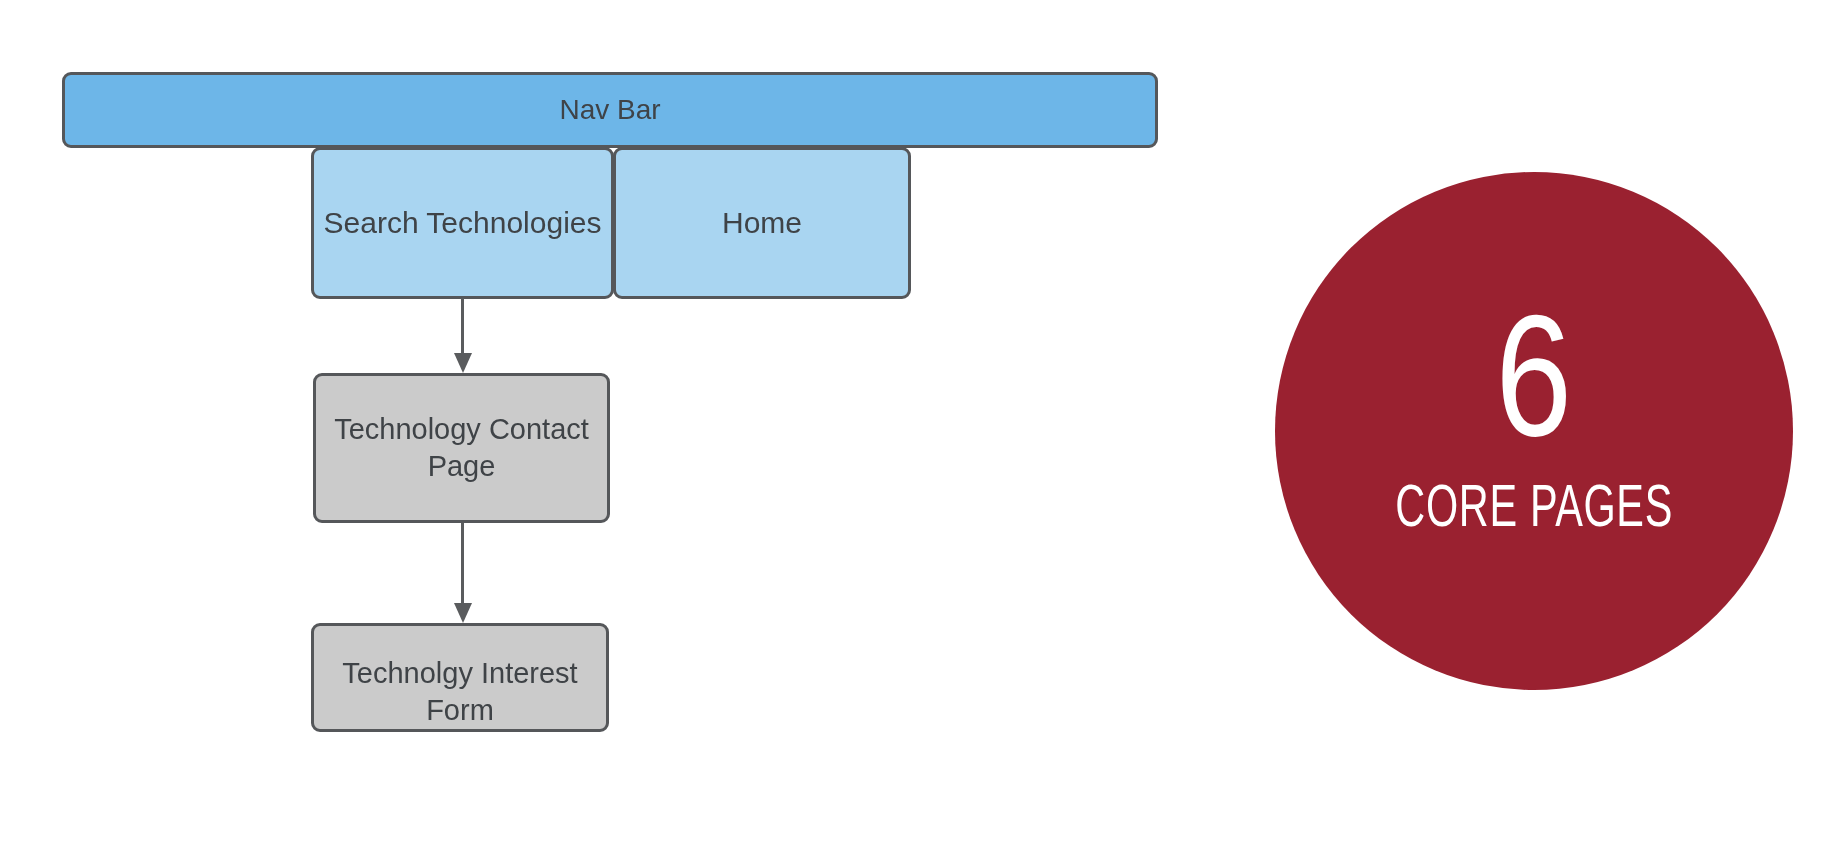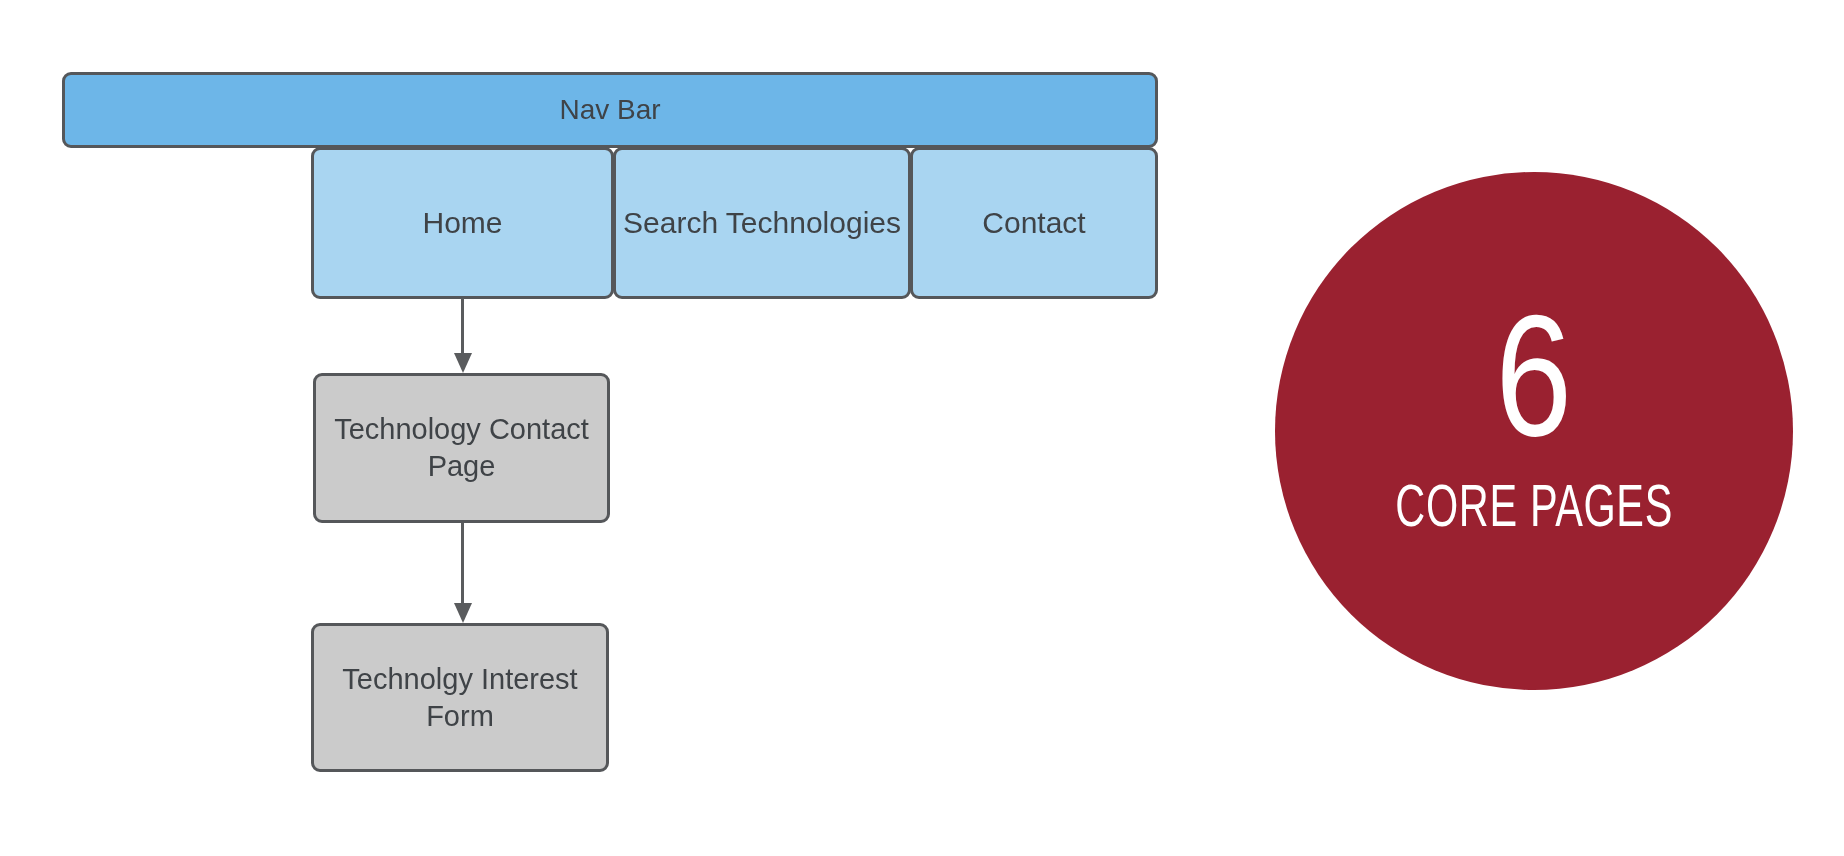--- a/index.html
+++ b/index.html
@@ -34,21 +34,21 @@
   .nav-item:nth-of-type(1){left:62px;width:250px;}
   .nav-item:nth-of-type(2){left:311px;width:303px;}
   .nav-item:nth-of-type(3){left:613px;width:298px;}
   .nav-item:nth-of-type(4){left:910px;width:248px;}
   .page-box{
     background:var(--page-box-fill,#cbcbcb);
     font-size:29px;line-height:37px;
     padding:0 14px;
   }
   .page-box.detail{left:313px;top:373px;width:297px;height:150px;}
-  .page-box.form{left:311px;top:623px;width:298px;height:149px;}
+  .page-box.form{left:311px;top:623px;width:298px;height:109px;align-items:flex-end;}
   
   .arrow-line{
     position:absolute;width:3px;
     background:var(--arrow,#5a5c5e);
     left:461px;
   }
   .arrow-line.a1{top:298px;height:56px;}
   .arrow-line.a2{top:523px;height:80px;}
   .arrow-head{
     position:absolute;width:0;height:0;
@@ -89,27 +89,24 @@
 </head>
 <body>
 
 <div class="stage">
 
   <div class="shape navbar-box">
     <span>Nav Bar</span>
   </div>
 
   <div class="shape nav-item">
-    <span>Home</span>
-  </div>
-  <div class="shape nav-item">
     <span>Search Technologies</span>
   </div>
   <div class="shape nav-item">
-    <span>Contact</span>
+    <span>Home</span>
   </div>
 
   <div class="arrow-line a1"></div>
   <div class="arrow-head a1"></div>
 
   <div class="shape page-box detail">
     <span>Technology Contact Page</span>
   </div>
 
   <div class="arrow-line a2"></div>

